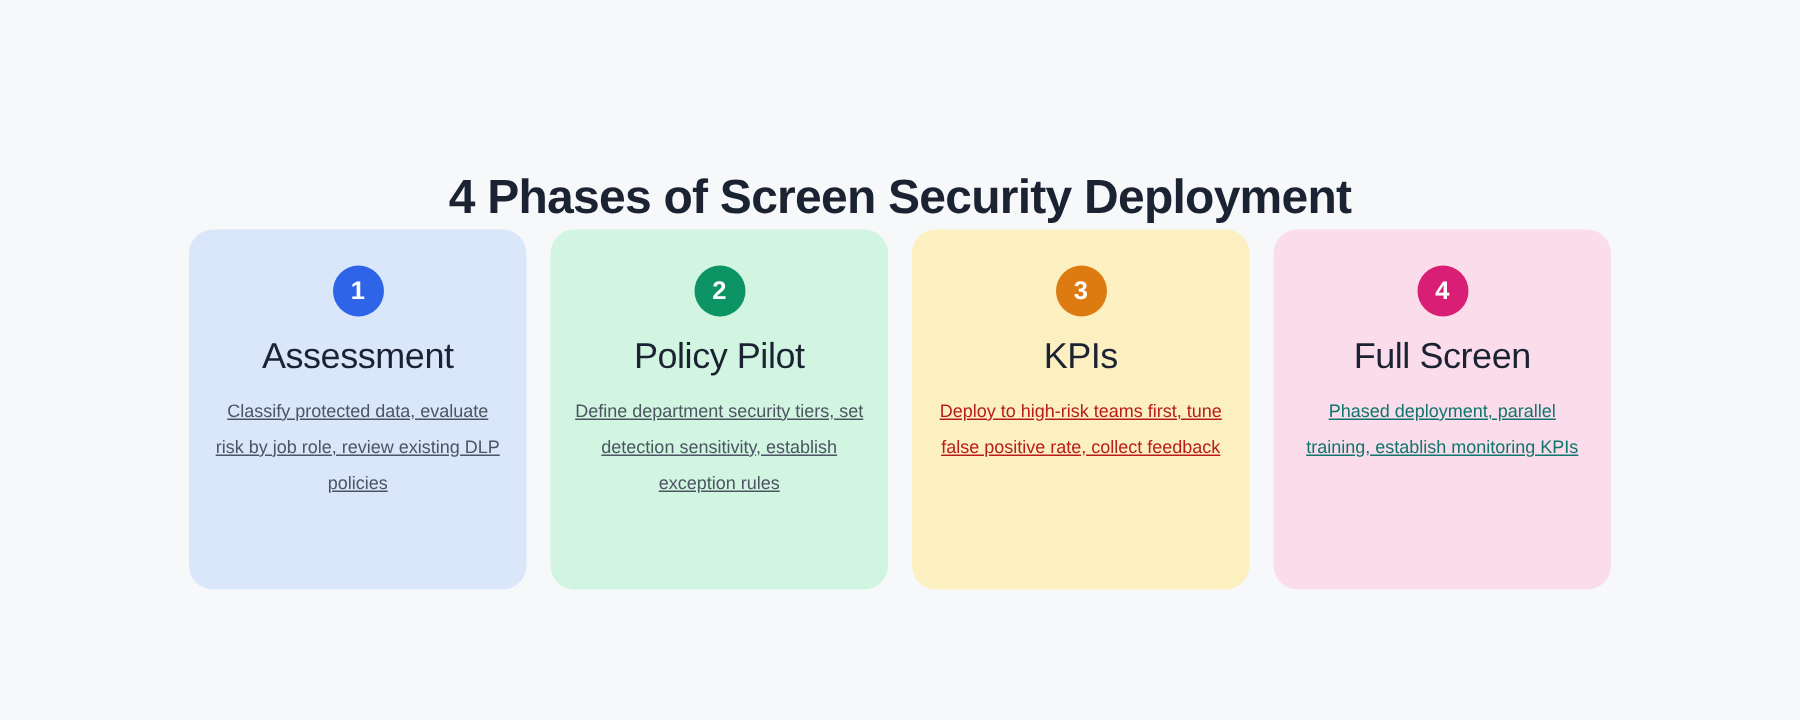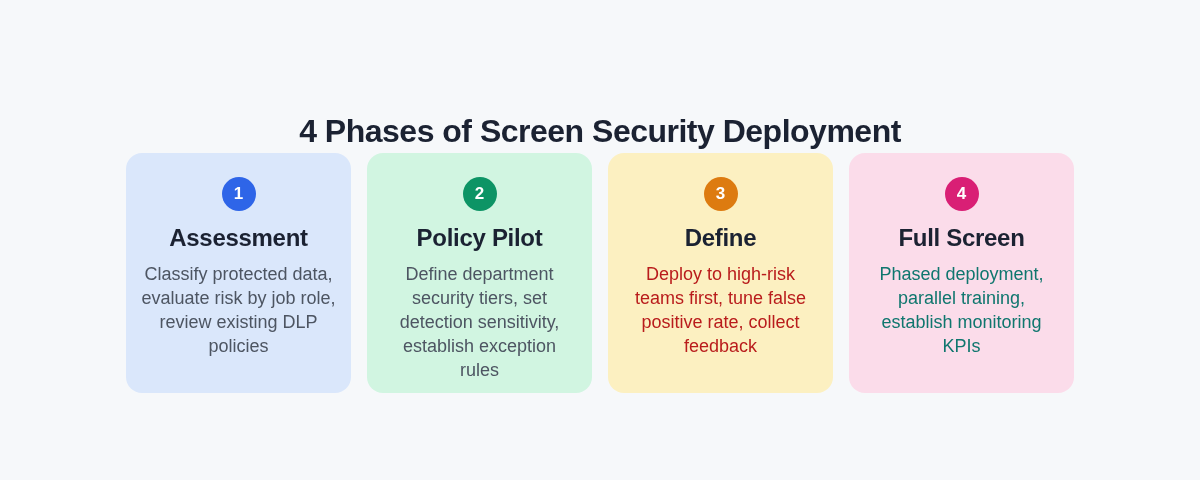--- a/index.html
+++ b/index.html
@@ -58,30 +58,31 @@
     align-items: center;
     justify-content: center;
     color: #ffffff;
     font-size: 17px;
     font-weight: 700;
     margin-bottom: 13px;
     flex: 0 0 auto;
   }
   .phase-title {
     font-size: 24px;
-    font-weight: 700;
+    font-weight: 400;
     letter-spacing: -0.3px;
     color: #1b2232;
     margin-bottom: 9px;
     line-height: 1.2;
   }
   .phase-desc {
-    font-size: 18px;
+    font-size: 12px;
     line-height: 24px;
     color: #4d5562;
+    text-decoration: underline;
   }
 </style>
 </head>
 <body style="background: rgb(246, 248, 250);">
 
 <div class="canvas">
 
   <h1 class="page-title" style="color: rgb(27, 34, 50);">4 Phases of Screen Security Deployment</h1>
 
   <div class="cards-row">
@@ -93,21 +94,21 @@
     </div>
 
     <div class="phase-card" style="background: rgb(209, 245, 225);">
       <div class="phase-badge" style="background: rgb(13, 148, 101); color: rgb(255, 255, 255);">2</div>
       <div class="phase-title" style="color: rgb(27, 34, 50);">Policy Pilot</div>
       <div class="phase-desc" style="color: rgb(77, 85, 98);">Define department security tiers, set detection sensitivity, establish exception rules</div>
     </div>
 
     <div class="phase-card" style="background: rgb(252, 240, 193);">
       <div class="phase-badge" style="background: rgb(221, 123, 16); color: rgb(255, 255, 255);">3</div>
-      <div class="phase-title" style="color: rgb(27, 34, 50);">Define</div>
+      <div class="phase-title" style="color: rgb(27, 34, 50);">KPIs</div>
       <div class="phase-desc" style="color: #b91c1c;">Deploy to high-risk teams first, tune false positive rate, collect feedback</div>
     </div>
 
     <div class="phase-card" style="background: rgb(251, 220, 234);">
       <div class="phase-badge" style="background: rgb(217, 31, 117); color: rgb(255, 255, 255);">4</div>
       <div class="phase-title" style="color: rgb(27, 34, 50);">Full Screen</div>
       <div class="phase-desc" style="color: #0f766e;">Phased deployment, parallel training, establish monitoring KPIs</div>
     </div>
 
   </div>

